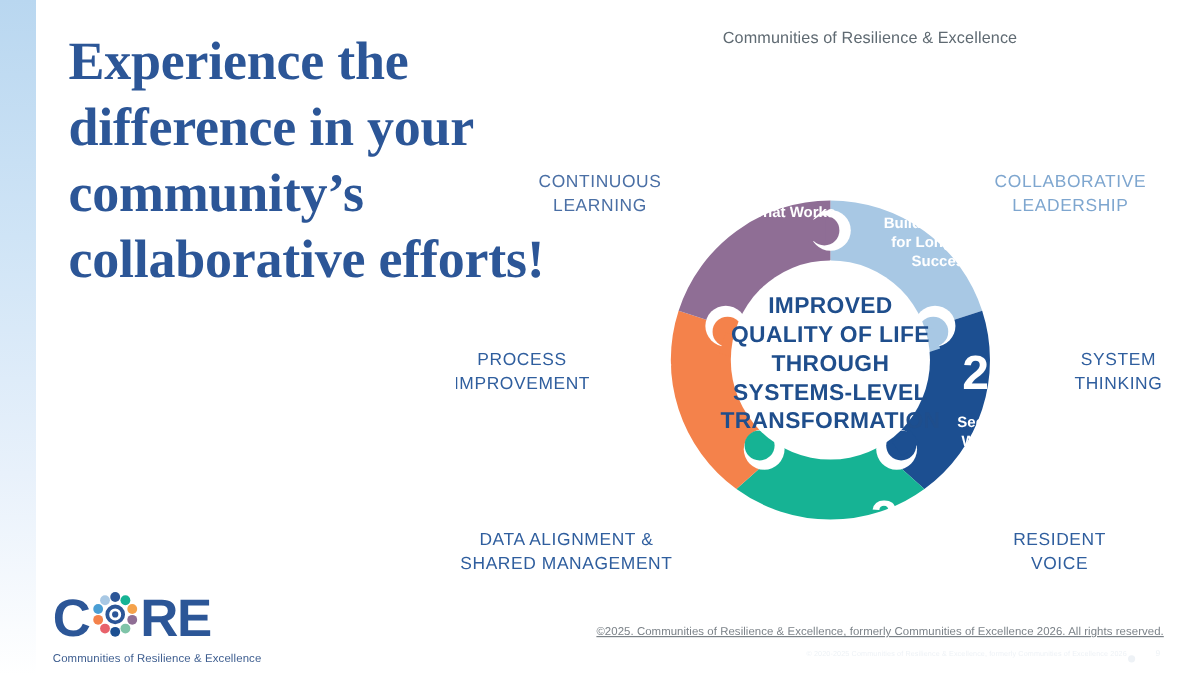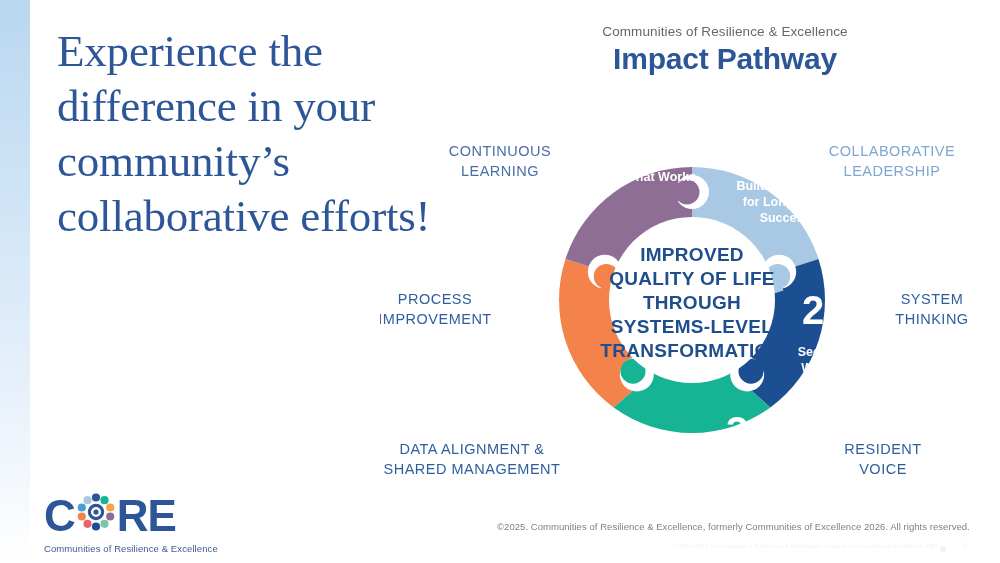--- a/index.html
+++ b/index.html
@@ -20,21 +20,21 @@
     width: 30px; height: 563px;
     background: linear-gradient(to bottom, #b9d7f0 0%, #cfe4f6 35%, #e8f1fb 70%, #ffffff 100%);
   }
 
   
   #headline {
     position: absolute;
     left: 57px; top: 24px;
     width: 420px;
     font-family: "Liberation Serif", serif;
-    font-weight: normal;
+    font-weight: bold;
     font-size: 45px;
     line-height: 1.22;
     color: #2c5697;
     letter-spacing: -0.2px;
   }
 
   
   #title-block {
     position: absolute;
     left: 560px; top: 24px;
@@ -80,20 +80,21 @@
   #logo-mark { font-family: "Liberation Sans", sans-serif; font-weight: bold; font-size: 44px; color: #2c5697; letter-spacing: -1px; line-height: 1; display: flex; align-items: center; }
   #logo-tag { font-size: 9.5px; color: #3d5d8f; margin-top: 4px; letter-spacing: 0.1px; }
 
   
   #copyright {
     position: absolute;
     left: 497px; top: 521px;
     font-size: 9.5px;
     color: #7b8288;
     letter-spacing: 0.05px;
+    text-decoration: underline;
   }
   #faint-footer {
     position: absolute;
     left: 672px; top: 543px;
     font-size: 6px;
     color: #eef2f6;
     letter-spacing: 0.1px;
   }
   #faint-page {
     position: absolute;
@@ -111,21 +112,20 @@
 </style>
 </head>
 <body>
 
 <div id="edge-strip"></div>
 
 <div id="headline">Experience the difference in your community’s collaborative efforts!</div>
 
 <div id="title-block">
   <div id="title-eyebrow">Communities of Resilience &amp; Excellence</div>
-  <div id="title-main">Impact Pathway</div>
 </div>
 
 <div id="diagram">
   <svg width="620" height="395" viewBox="0 0 620 395" xmlns="http://www.w3.org/2000/svg">
     <defs>
       
     </defs>
 
     <path d="M 312 57 A 133 133 0 0 1 438.48 148.89 L 359.95 174.41 A 83 83 0 0 0 312 107 Z" fill="#a8c8e4"></path>
 

